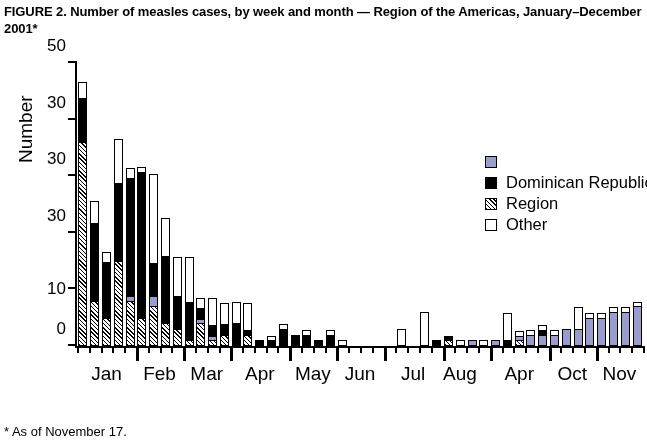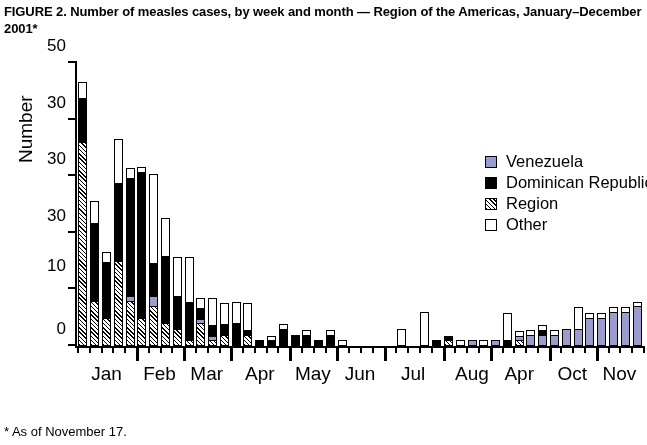--- a/index.html
+++ b/index.html
@@ -117,21 +117,21 @@
 
 <div id="figure-title">FIGURE 2. Number of measles cases, by week and month — Region of the Americas, January–December 2001*</div>
 
 <div id="plot-area">
 
   <div id="yaxis-title">Number</div>
   <div id="yaxis">
       <div class="ytick" style="bottom: 0px;"></div>
       <div class="ylabel" style="bottom: 0px;">0</div>
       <div class="ytick" style="bottom: 56.6px;"></div>
-      <div class="ylabel" style="bottom: 63px;">10</div>
+      <div class="ylabel" style="bottom: 40px;">10</div>
       <div class="ytick" style="bottom: 113.2px;"></div>
       <div class="ylabel" style="bottom: 113.2px;">30</div>
       <div class="ytick" style="bottom: 169.8px;"></div>
       <div class="ylabel" style="bottom: 169.8px;">30</div>
       <div class="ytick" style="bottom: 226.4px;"></div>
       <div class="ylabel" style="bottom: 226.4px;">30</div>
       <div class="ytick" style="bottom: 283px;"></div>
       <div class="ylabel" style="bottom: 283px;">50</div>
     </div>
   <div id="xaxis">
@@ -194,21 +194,21 @@
       <div class="xmajor" style="left: 412.708px;"></div>
       <div class="xmajor" style="left: 471.667px;"></div>
       <div class="xmajor" style="left: 518.833px;"></div>
       <div class="xmonth" style="left: -5.52083px;">Jan</div>
       <div class="xmonth" style="left: 47.5417px;">Feb</div>
       <div class="xmonth" style="left: 94.7083px;">Mar</div>
       <div class="xmonth" style="left: 147.771px;">Apr</div>
       <div class="xmonth" style="left: 200.833px;">May</div>
       <div class="xmonth" style="left: 248px;">Jun</div>
       <div class="xmonth" style="left: 301.062px;">Jul</div>
-      <div class="xmonth" style="left: 360px;">Aug</div>
+      <div class="xmonth" style="left: 348px;">Aug</div>
       <div class="xmonth" style="left: 407.188px;">Apr</div>
       <div class="xmonth" style="left: 460.25px;">Oct</div>
       <div class="xmonth" style="left: 507.417px;">Nov</div>
     </div>
   <div id="bars">
       <div class="bar" style="left: 1.39583px; height: 266.02px;">
         <div class="seg seg-haiti" style="height: 203.76px;"></div>
         <div class="seg seg-dr" style="height: 45.28px;"></div>
         <div class="seg seg-other" style="height: 16.98px;"></div>
       </div>
@@ -385,21 +385,20 @@
       </div>
       <div class="bar" style="left: 555.604px; height: 45.28px;">
         <div class="seg seg-venezuela" style="height: 39.62px;"></div>
         <div class="seg seg-other" style="height: 5.66px;"></div>
       </div>
     </div>
 
   <div id="legend">
     <div class="legend-row">
       <span class="swatch sw-venezuela"></span>
-      <span class="legend-label">Venezuela</span>
     </div>
     <div class="legend-row">
       <span class="swatch sw-dr"></span>
       <span class="legend-label">Dominican Republic</span>
     </div>
     <div class="legend-row">
       <span class="swatch sw-haiti"></span>
       <span class="legend-label">Region</span>
     </div>
     <div class="legend-row">

